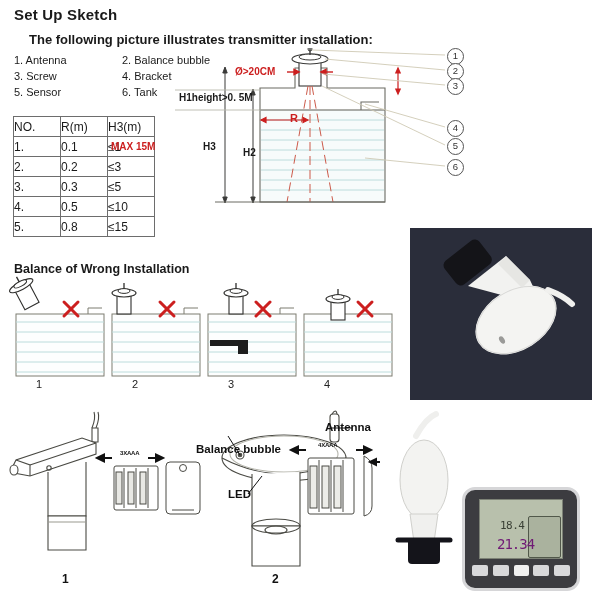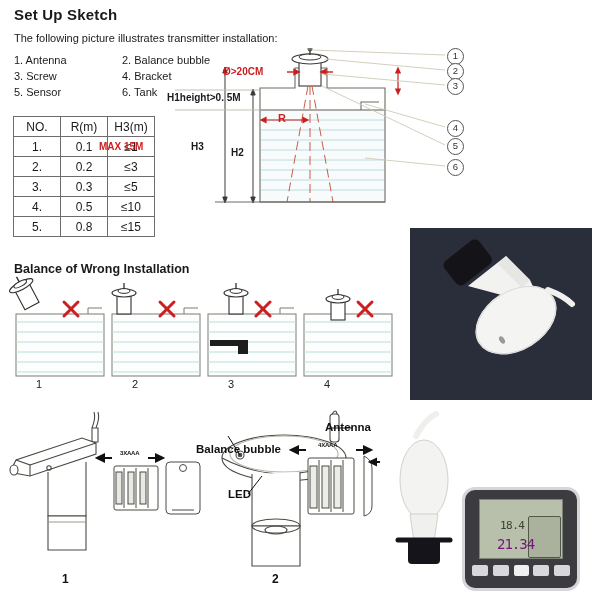--- a/index.html
+++ b/index.html
@@ -12,50 +12,51 @@
     position:relative;
   }
   .page{position:relative;width:600px;height:600px;}
 
   
   .title{
     position:absolute;left:14px;top:6px;
     font-size:15px;font-weight:bold;letter-spacing:.2px;
   }
   .subtitle{
-    position:absolute;left:14px;top:32px;
-    font-size:11px;
+    position:absolute;left:29px;top:32px;
+    font-size:13px;
+    font-weight:bold;
   }
   .legend{
     position:absolute;left:14px;top:54px;
     width:220px;
     font-size:11px;
   }
   .legend .row{display:flex;margin-bottom:4px;}
   .legend .c1{width:108px;}
   .legend .c2{width:110px;}
 
   
   .spec{
     position:absolute;left:13px;top:116px;
     border-collapse:collapse;
     font-size:12px;
   }
   .spec td,.spec th{
     border:1px solid #6d6d6d;
     width:46px;height:19px;
-    text-align:center;vertical-align:middle;
+    text-align:left;vertical-align:middle;
     font-weight:normal;padding:0;
   }
   .spec th{font-weight:normal;}
 
   
   .sketch{position:absolute;left:175px;top:48px;width:320px;height:190px;}
   .sketch svg{display:block;}
-  .lbl{position:absolute;font-size:10px;font-weight:bold;white-space:nowrap;}
+  .lbl{position:absolute;font-size:10px;font-weight:bold;white-space:nowrap;margin-left:12px;}
   .lbl.red{color:#cc1f1f;}
   .lbl.blk{color:#1a1a1a;}
   .cnum{
     position:absolute;width:15px;height:15px;border:1px solid #555;
     border-radius:50%;font-size:9.5px;line-height:14px;text-align:center;
     color:#333;background:#fff;
   }
 
   
   .wrong-head{

